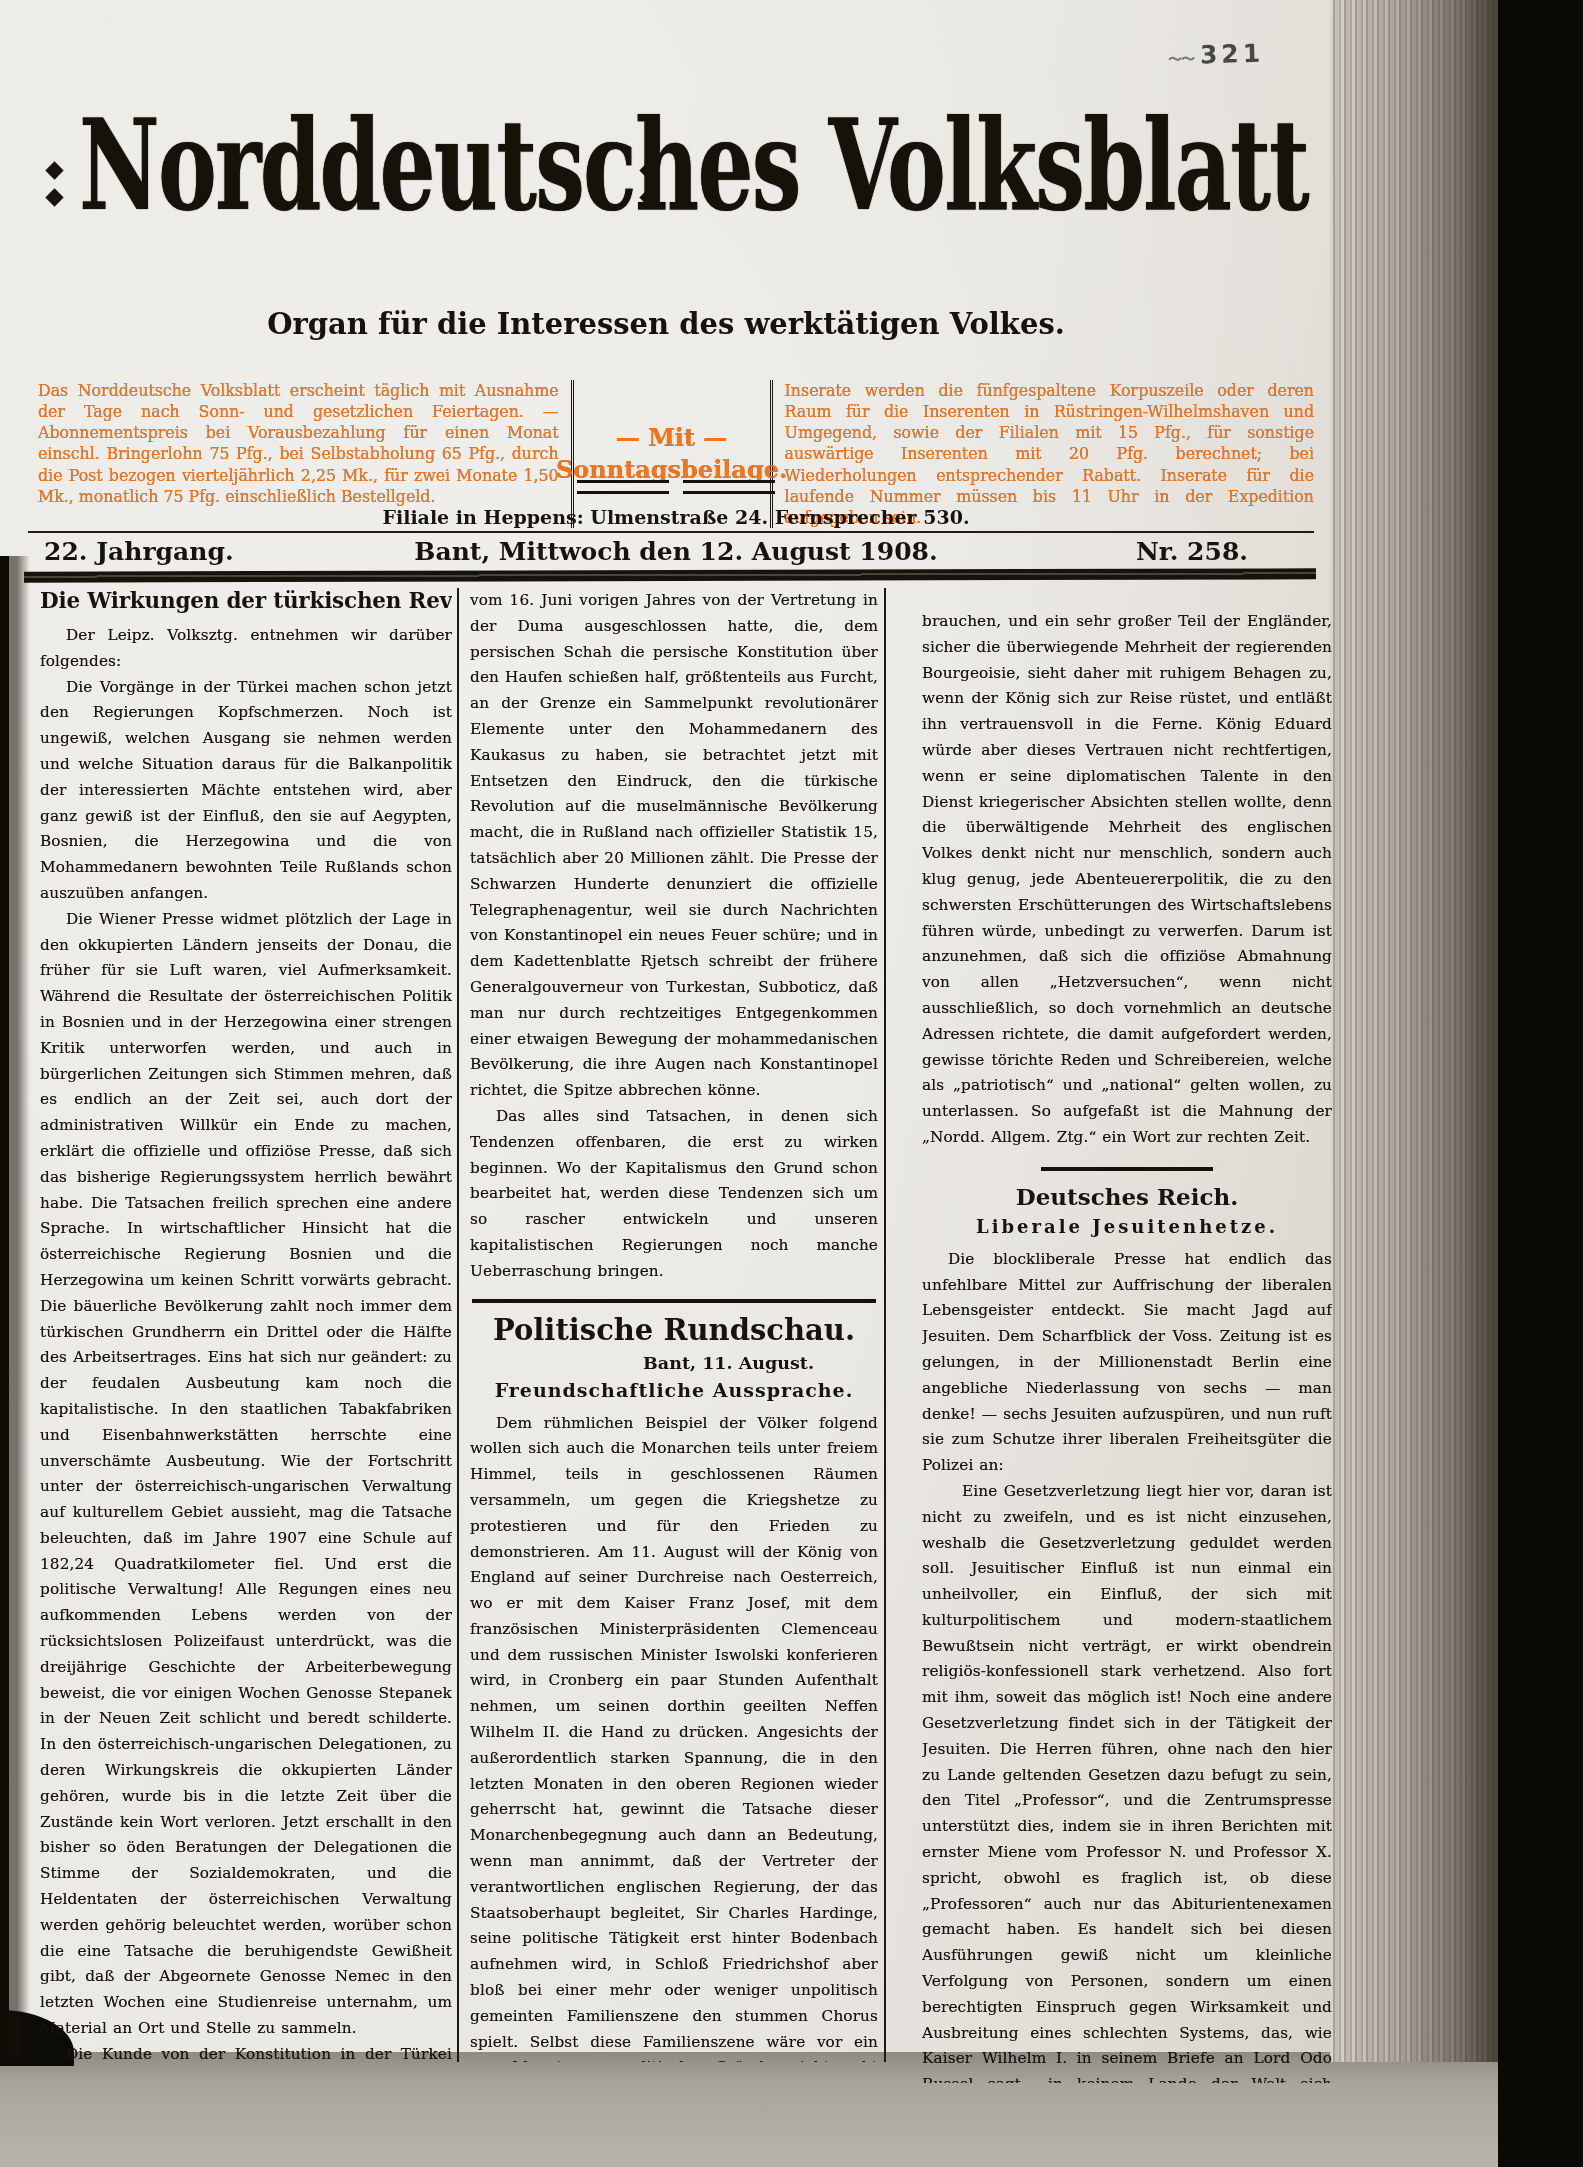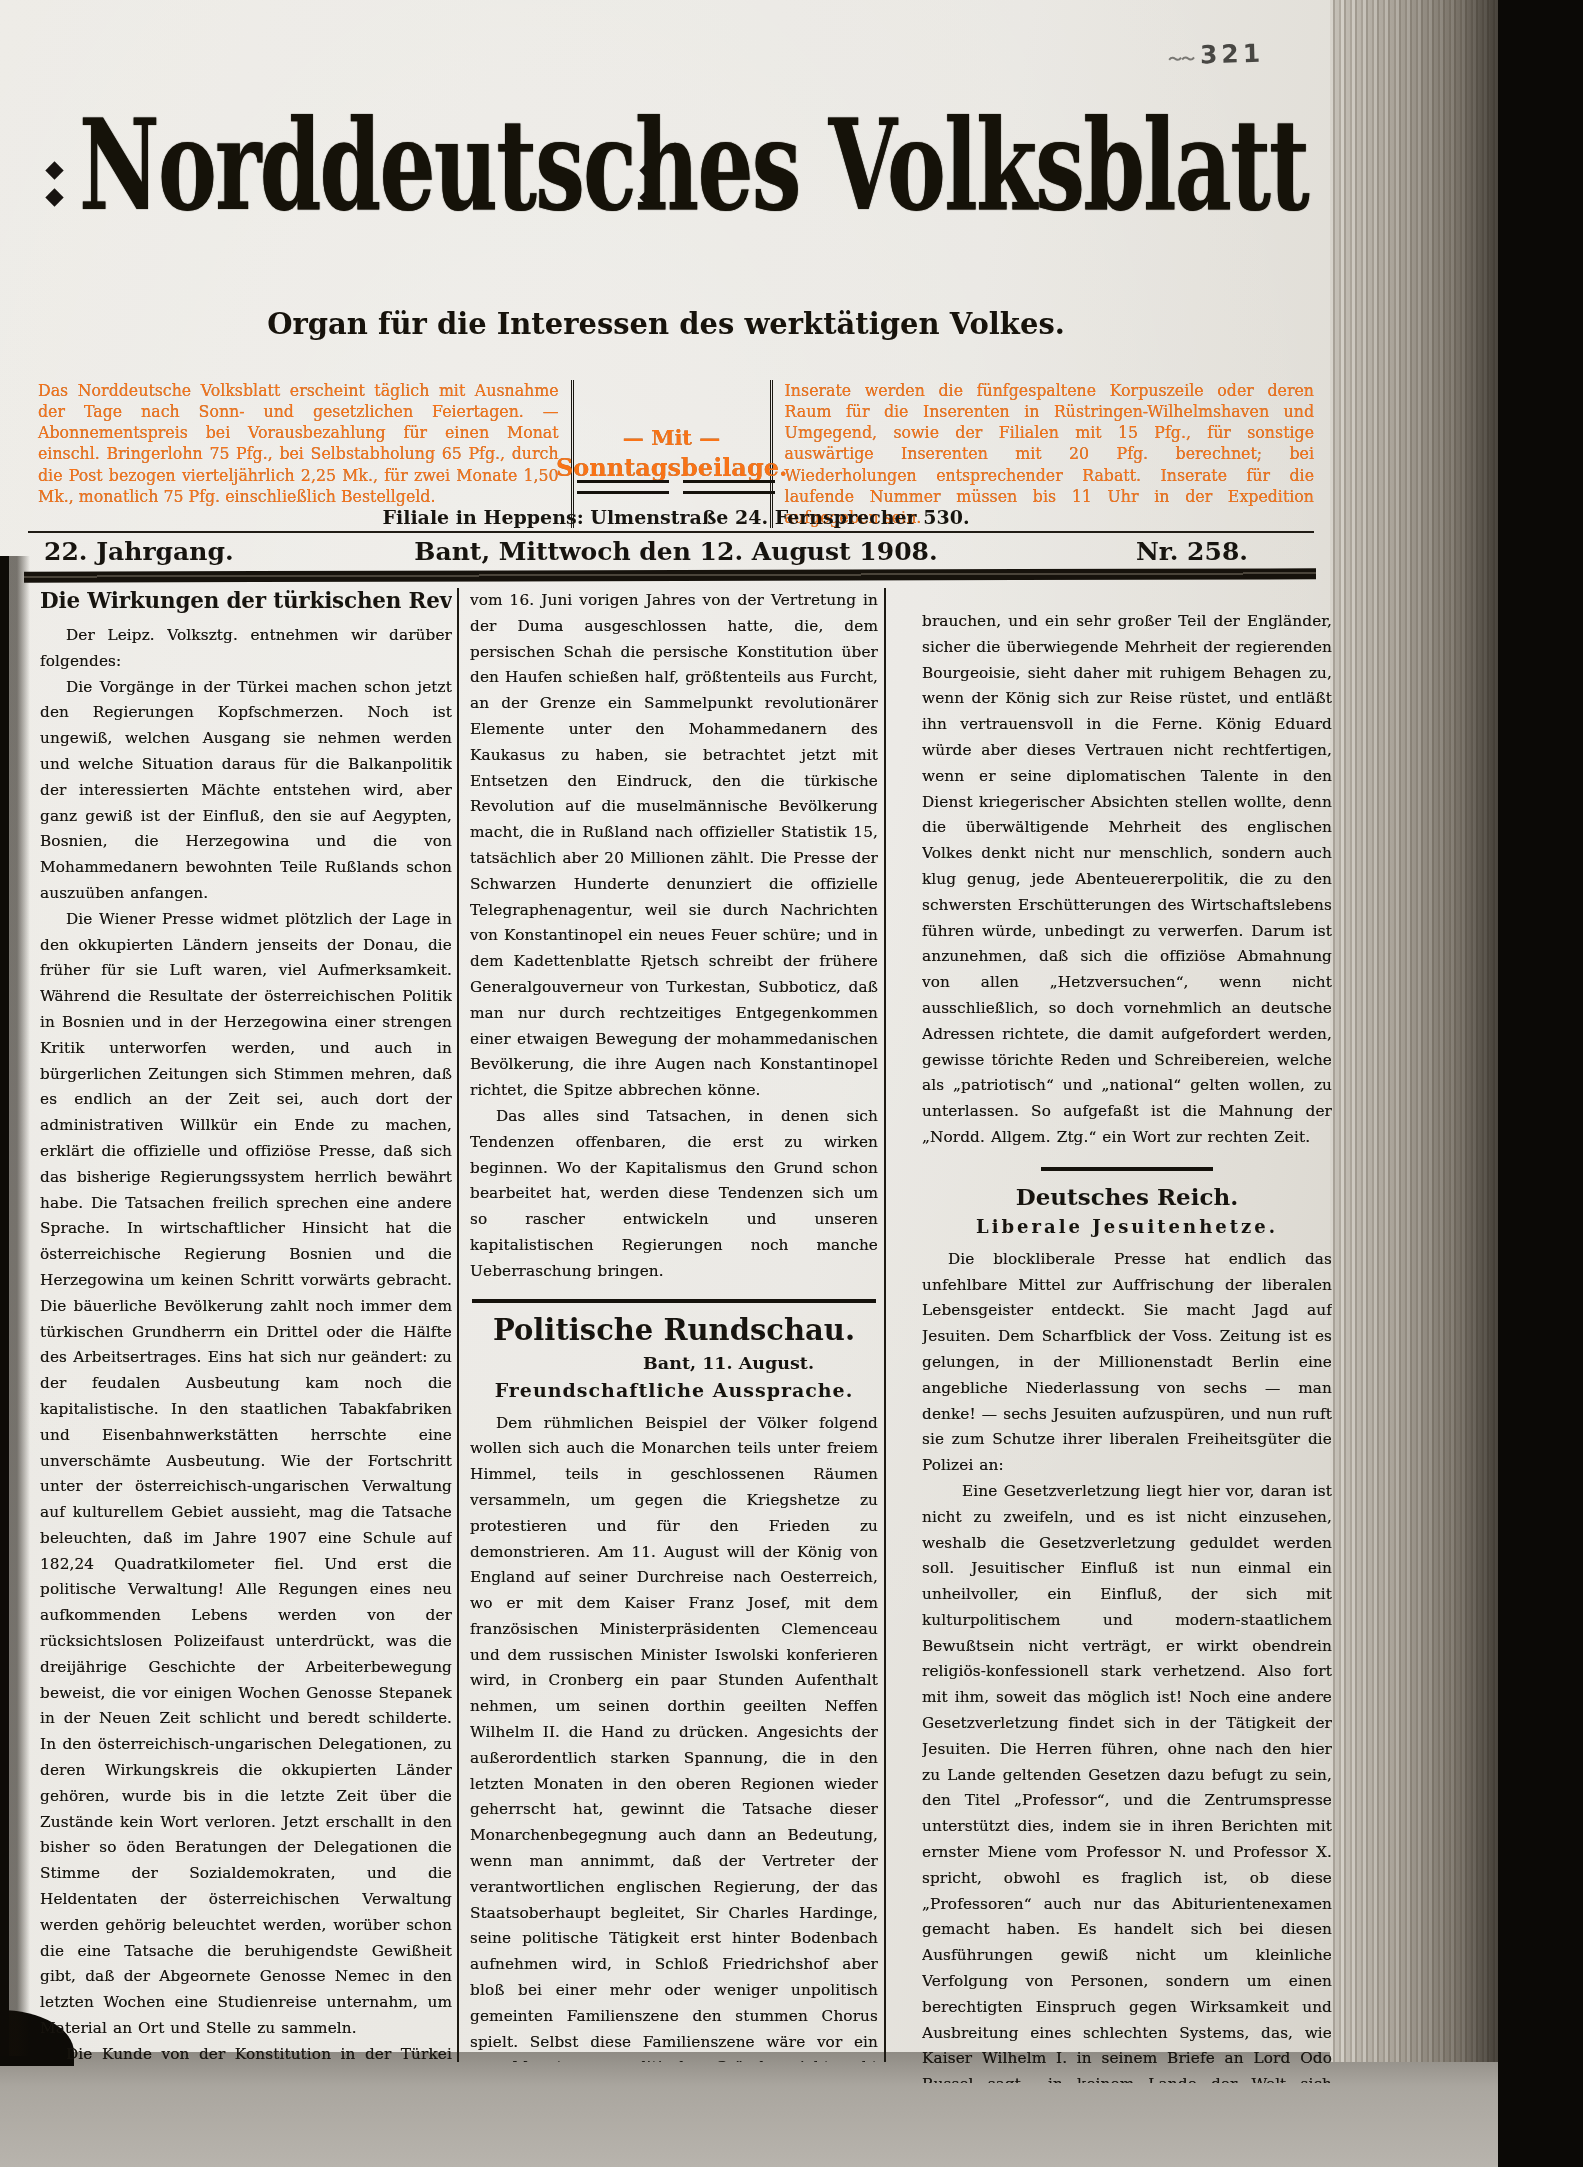--- a/index.html
+++ b/index.html
@@ -43,21 +43,21 @@
   .subtitle{position:absolute;left:28px;top:288px;width:1276px;text-align:center;
     font-weight:bold;font-size:29px;color:#17130c;margin-top:19px;}
 
   
   .info-row{position:absolute;left:38px;top:380px;width:1276px;display:flex;align-items:stretch;}
   .info-box{font-size:15.8px;line-height:1.34;text-align:justify;color:#f97316;
     text-shadow:0 0 0.4px rgba(20,16,8,0.55);}
   .ib-left{width:534px;padding-right:12px;}
   .ib-mid{width:196px;border-left:3px double #1a1711;border-right:3px double #1a1711;
     display:flex;flex-direction:column;align-items:center;justify-content:center;text-align:center;}
-  .ib-mid .l1{font-weight:bold;font-size:21px;}
+  .ib-mid .l1{font-weight:bold;font-size:24px;}
   .ib-mid .l2{font-weight:bold;font-size:24px;}
   .ib-right{width:543px;padding-left:12px;}
   .addr1{position:absolute;left:38px;top:480px;width:1276px;display:flex;align-items:center;
     justify-content:center;gap:14px;font-weight:bold;font-size:19px;}
   .dbar{width:92px;height:8px;border-top:3px solid #15120c;border-bottom:3px solid #15120c;}
   .addr2{position:absolute;left:38px;top:506px;width:1276px;text-align:center;font-weight:bold;font-size:19px;}
   .rule-thin{position:absolute;left:28px;top:531px;width:1286px;height:2px;background:#201c15;}
   .dateline-row{position:absolute;left:38px;top:537px;width:1276px;font-weight:bold;font-size:25px;}
   .dl-vol{position:absolute;left:6px;top:0;}
   .dl-date{position:absolute;left:0;width:100%;text-align:center;top:0;}

